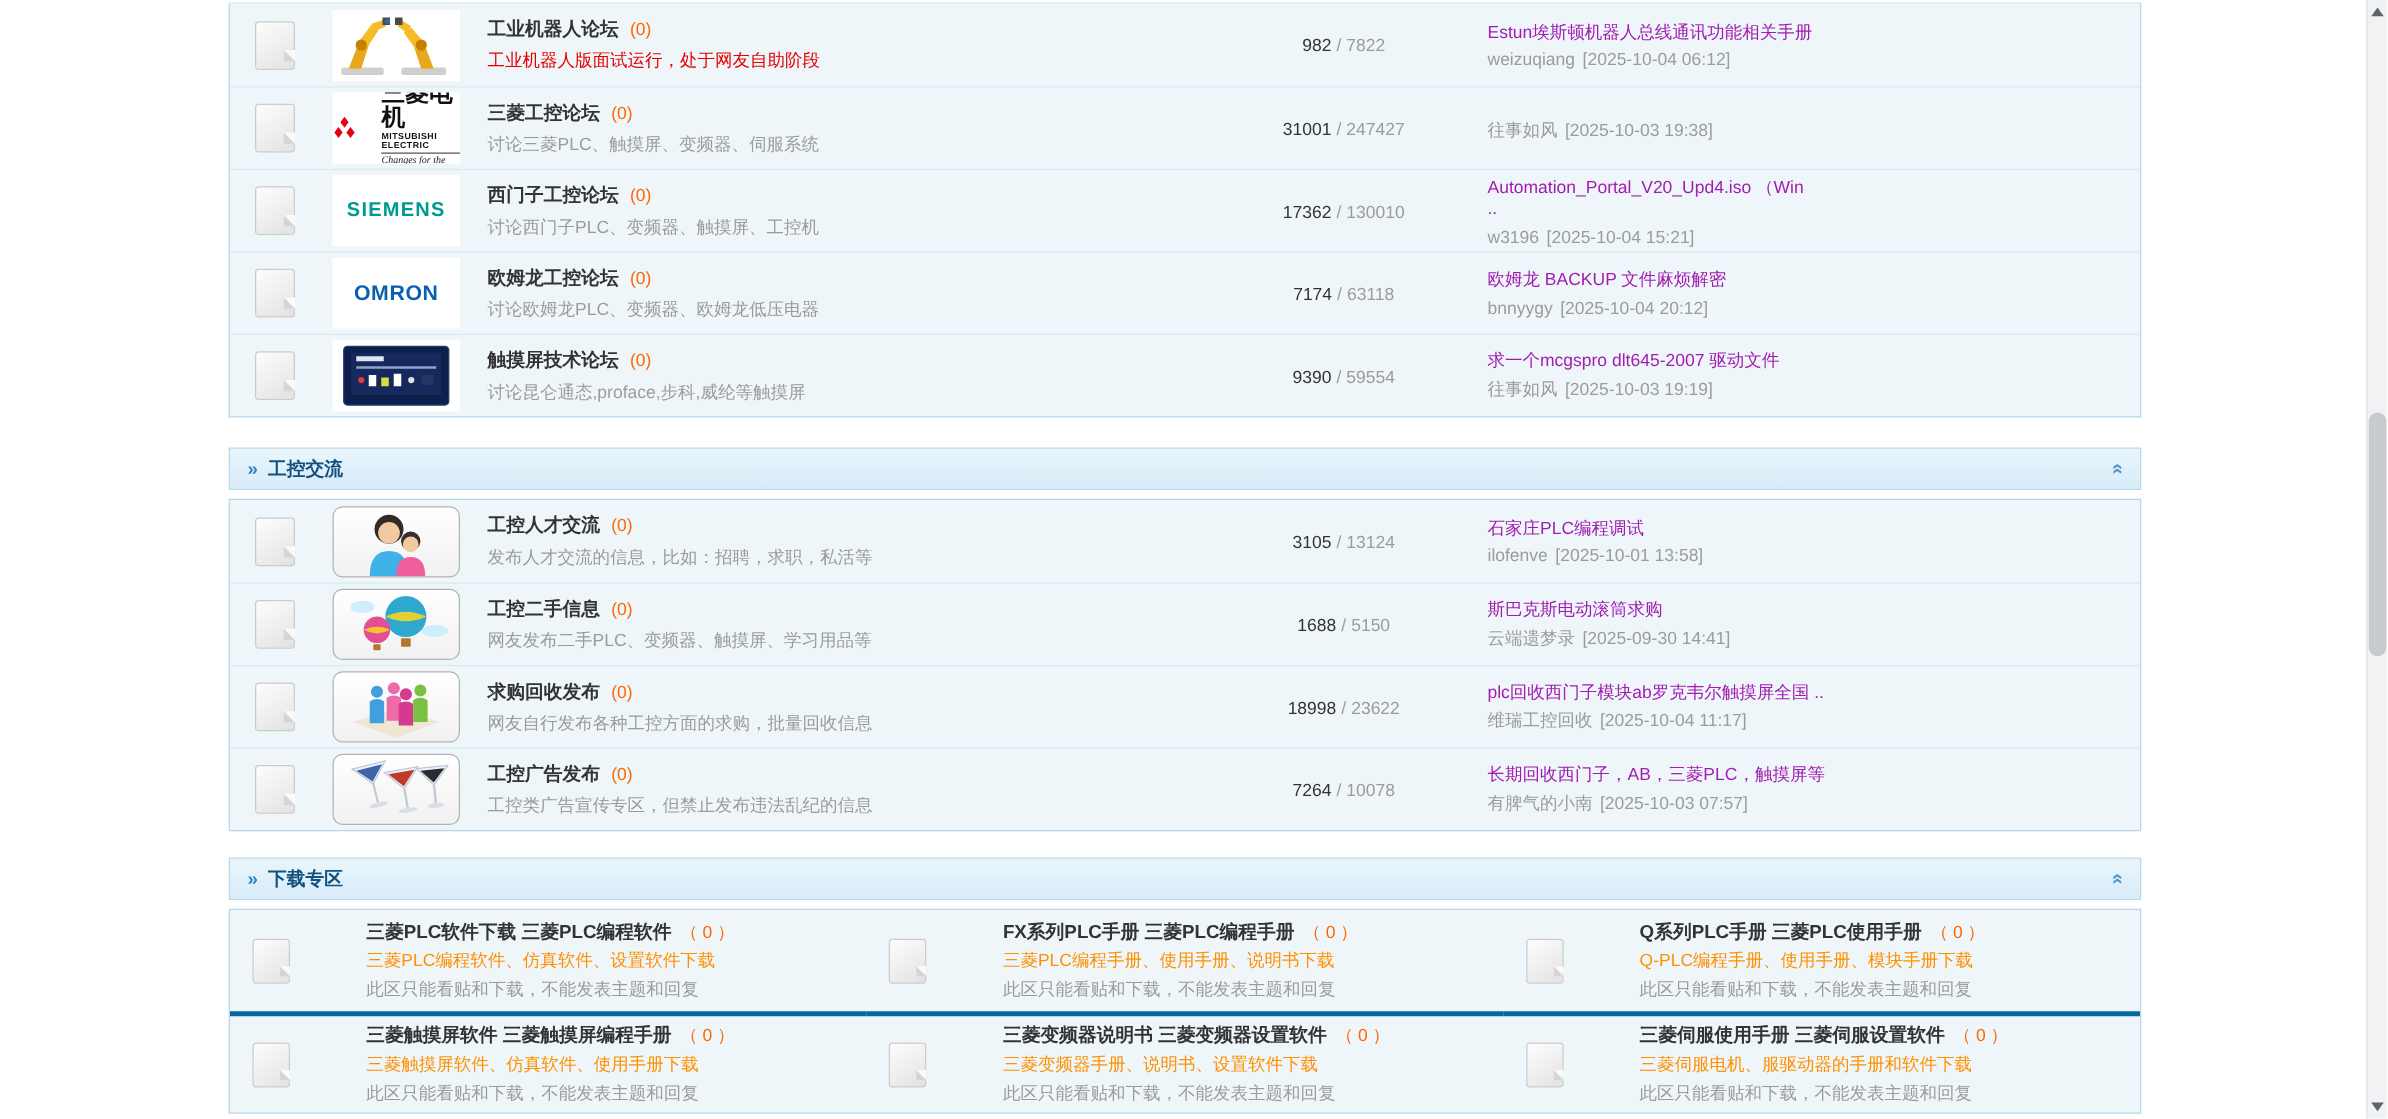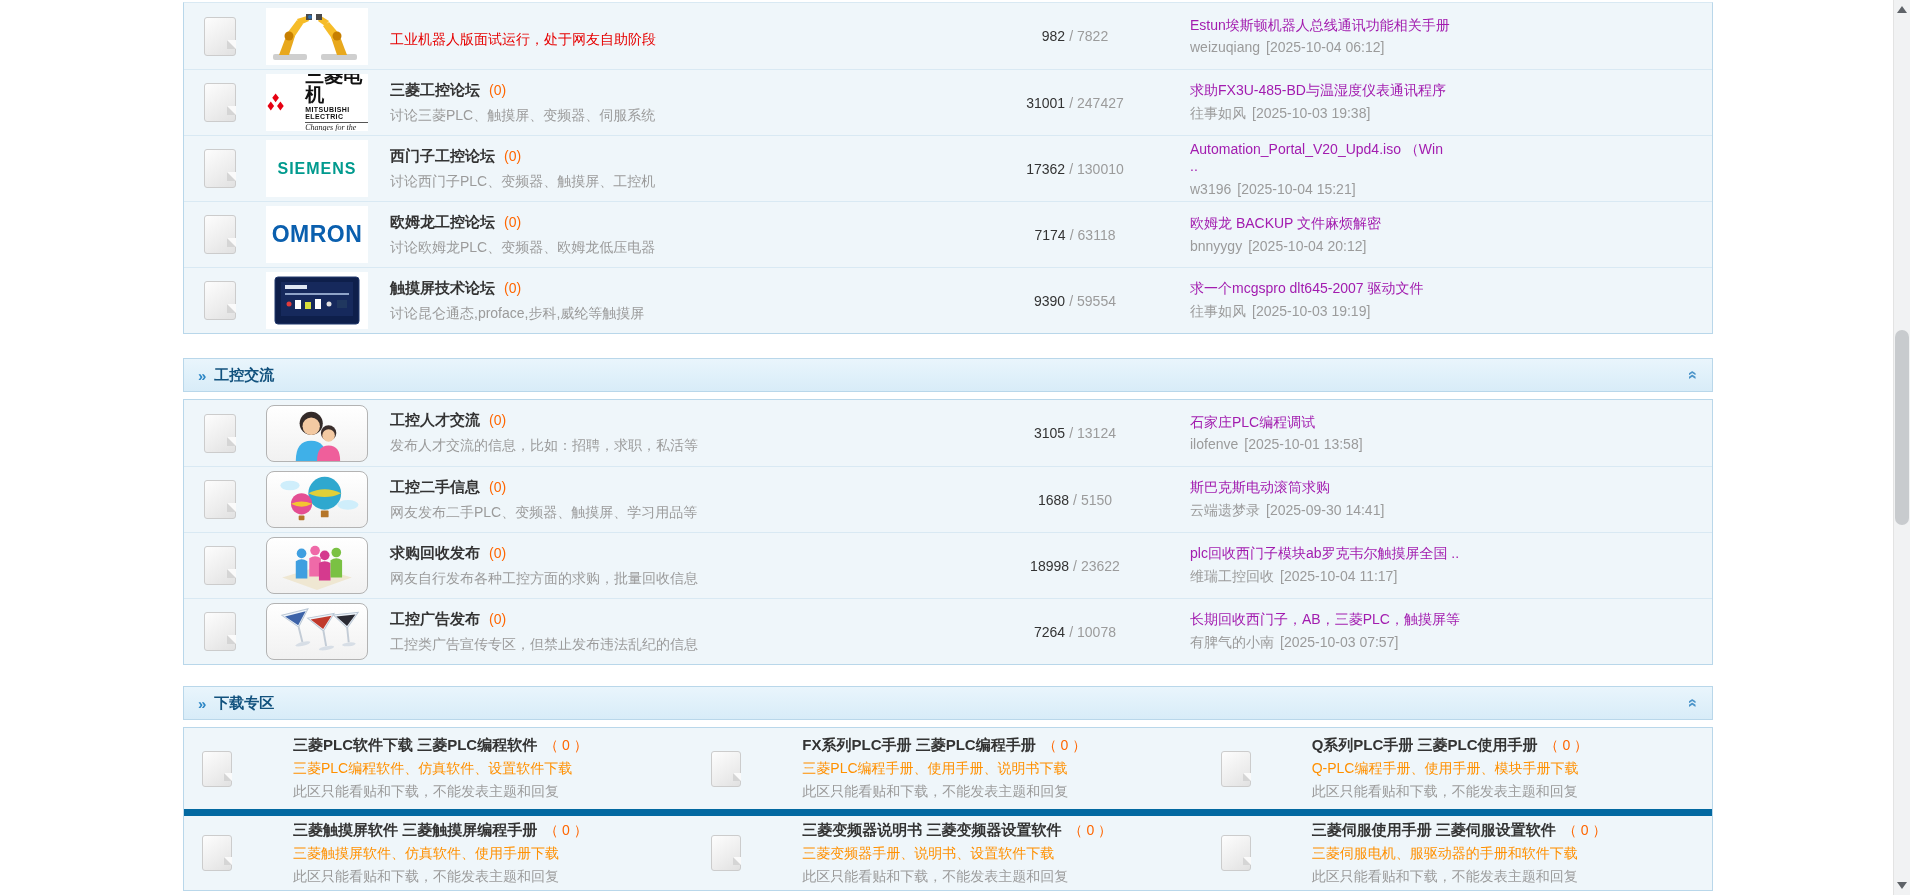--- a/index.html
+++ b/index.html
@@ -45,35 +45,35 @@
          background:linear-gradient(#e9f5fc,#d8ecf8);}
   .smk{color:#2c86c5;font-weight:bold;font-size:15px;}
   .stt{color:#12527e;font-weight:bold;font-size:15px;margin-left:8px;}
   .scol{margin-left:auto;color:#4b94c9;font-weight:bold;font-size:16px;
         display:inline-block;transform:rotate(90deg);cursor:pointer;}
   .gap7{margin-top:7px;}
 
   
   .dlgrid{display:grid;grid-template-columns:1fr 1fr 1fr;}
   .dcell{height:81px;display:flex;align-items:center;box-sizing:border-box;gap:46px;}
-  .dcell.rb{border-top:7px solid #0369a1;}
+  .dcell.rb{border-top:4px solid #0369a1;}
   .dfold{width:28px;height:34px;margin-left:18px;flex:none;
         background:linear-gradient(145deg,#fdfdfd 0%,#ededed 60%,#e1e1e1 100%);
         border:1px solid #cccccc;border-radius:3px;position:relative;}
   .dfold:after{content:'';position:absolute;right:-1px;bottom:5px;width:8px;height:8px;
         background:linear-gradient(225deg,#fafafa 45%,#d5d5d5 55%);}
   .dtext{margin-left:15px;min-width:0;}
   .dt{font-size:15px;font-weight:bold;color:#333333;}
   .dcount{font-size:14px;color:#ff6600;font-weight:normal;margin-left:7px;}
   .dorange{font-size:14px;color:#ff9000;margin-top:5px;}
   .dgray{font-size:14px;color:#9b9b9b;margin-top:5px;}
 
   
   .siemens{color:#009a8e;font-weight:800;font-size:16px;letter-spacing:1px;}
-  .omron{color:#0a5fae;font-weight:800;font-size:23px;letter-spacing:.5px;}
+  .omron{color:#0a5fae;font-weight:800;font-size:17px;letter-spacing:.5px;}
   .mitsu{display:flex;align-items:center;gap:4px;}
   .mitsu-txt{display:flex;flex-direction:column;line-height:1;margin-left:16px;}
   .mitsu-name{font-size:19px;font-weight:bold;color:#111111;}
   .mitsu-sub{font-size:7px;font-weight:bold;color:#111111;margin-top:2px;letter-spacing:.4px;}
   .mitsu-tag{font-size:8px;font-style:italic;color:#222222;margin-top:2px;
              border-top:1px solid #555;padding-top:1px;
              font-family:"Liberation Serif","DejaVu Serif",serif;}
 
   
   .sbar{position:absolute;right:0;top:0;width:17px;height:895px;background:#f1f2f3;
@@ -110,20 +110,21 @@
             <rect x="2" y="44" width="36" height="6" rx="2" fill="#cfcfcf"></rect>
             <path d="M28 45 L20 24 L12 27 L18 45 Z" fill="#e8a81d"></path>
             <path d="M22 26 L10 12 L4 16 L14 30 Z" fill="#f6bc28"></path>
             <circle cx="18" cy="26" r="4.5" fill="#c77f00"></circle>
             <path d="M10 11 L2 6 L-1 11 L6 16 Z" fill="#f6bc28"></path>
             <rect x="-3" y="4" width="6" height="6" fill="#4a4a4a"></rect>
           </g>
         </svg>
       </div>
       <div class="finfo">
+        <div><span class="ft">工业机器人论坛</span><span class="fcount">(0)</span></div>
         <div class="fdesc alert">工业机器人版面试运行，处于网友自助阶段</div>
       </div>
       <div class="fstats"><span>982</span><span class="sep">/</span><span class="posts">7822</span></div>
       <div class="flast">
         <div class="llink">Estun埃斯顿机器人总线通讯功能相关手册</div>
         <div class="lmeta"><span class="luser">weizuqiang</span><span>[2025-10-04 06:12]</span></div>
       </div>
     </div>
 
     <div class="frow">
@@ -141,21 +142,20 @@
             <span class="mitsu-tag">Changes for the Better</span>
           </div>
         </div>
       </div>
       <div class="finfo">
         <div><span class="ft">三菱工控论坛</span><span class="fcount">(0)</span></div>
         <div class="fdesc">讨论三菱PLC、触摸屏、变频器、伺服系统</div>
       </div>
       <div class="fstats"><span>31001</span><span class="sep">/</span><span class="posts">247427</span></div>
       <div class="flast">
-        <div class="llink">求助FX3U-485-BD与温湿度仪表通讯程序</div>
         <div class="lmeta"><span class="luser">往事如风</span><span>[2025-10-03 19:38]</span></div>
       </div>
     </div>
 
     <div class="frow">
       <div class="fold"></div>
       <div class="logo">
         <span class="siemens">SIEMENS</span>
       </div>
       <div class="finfo">

